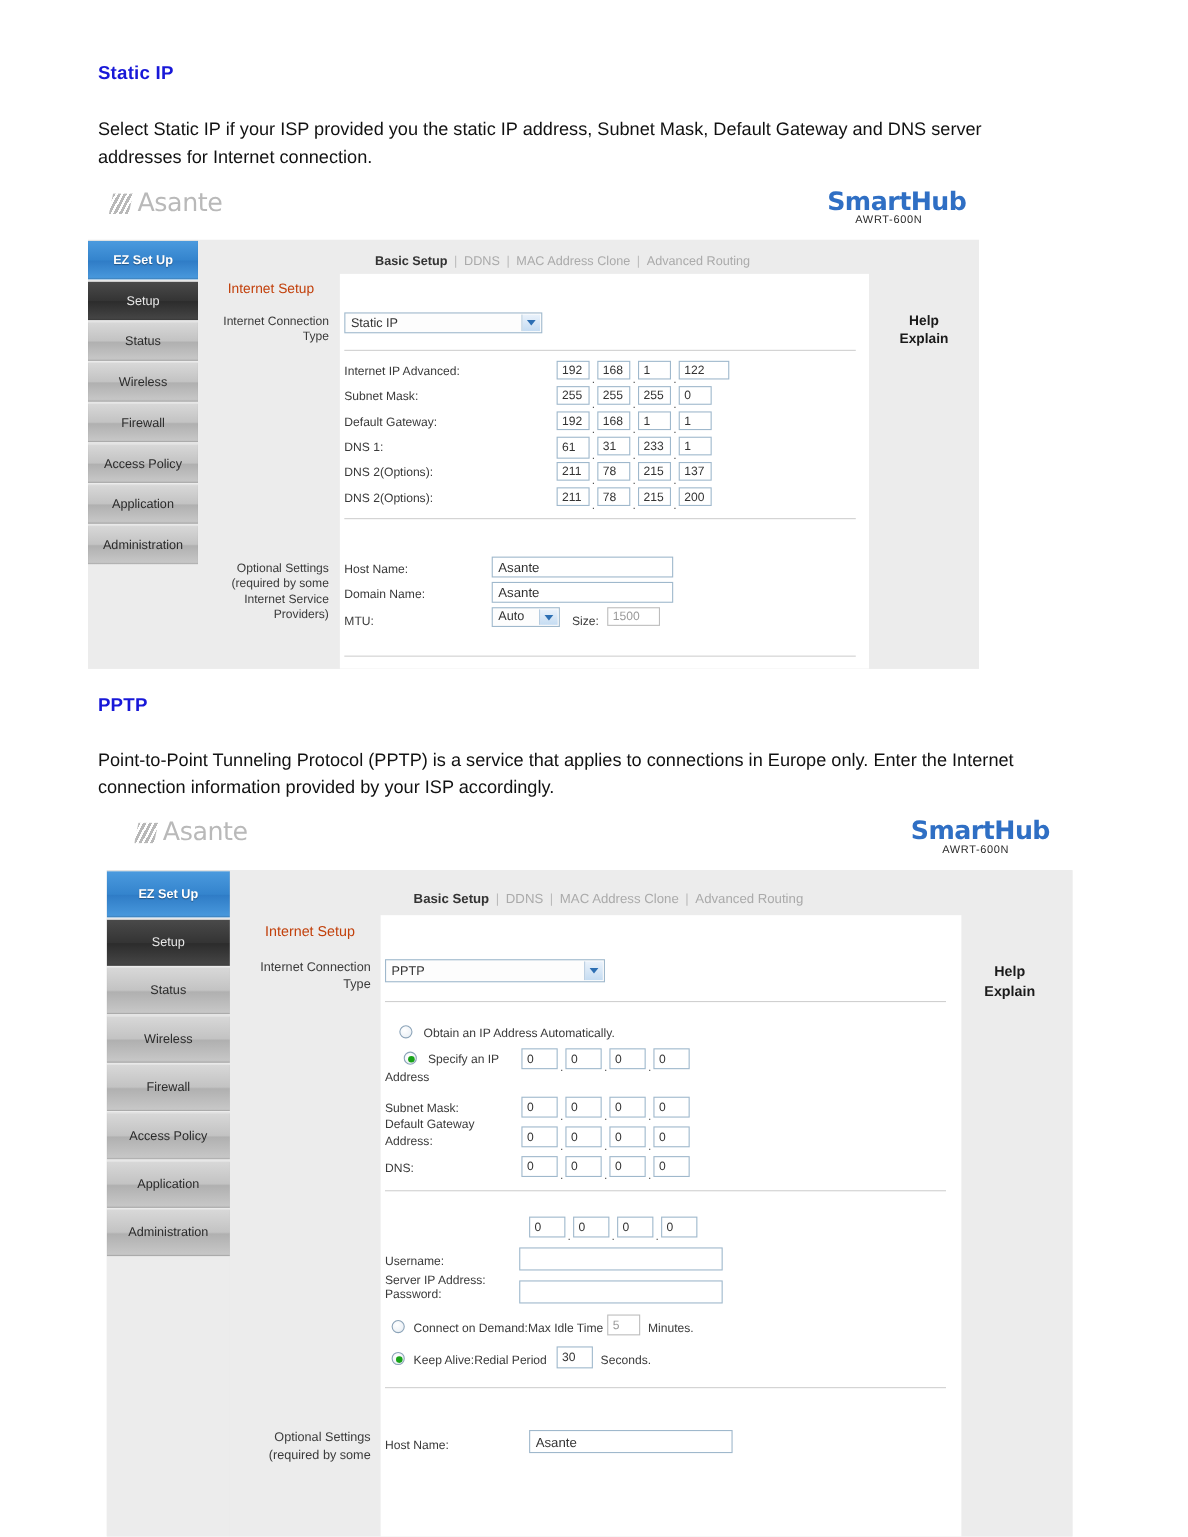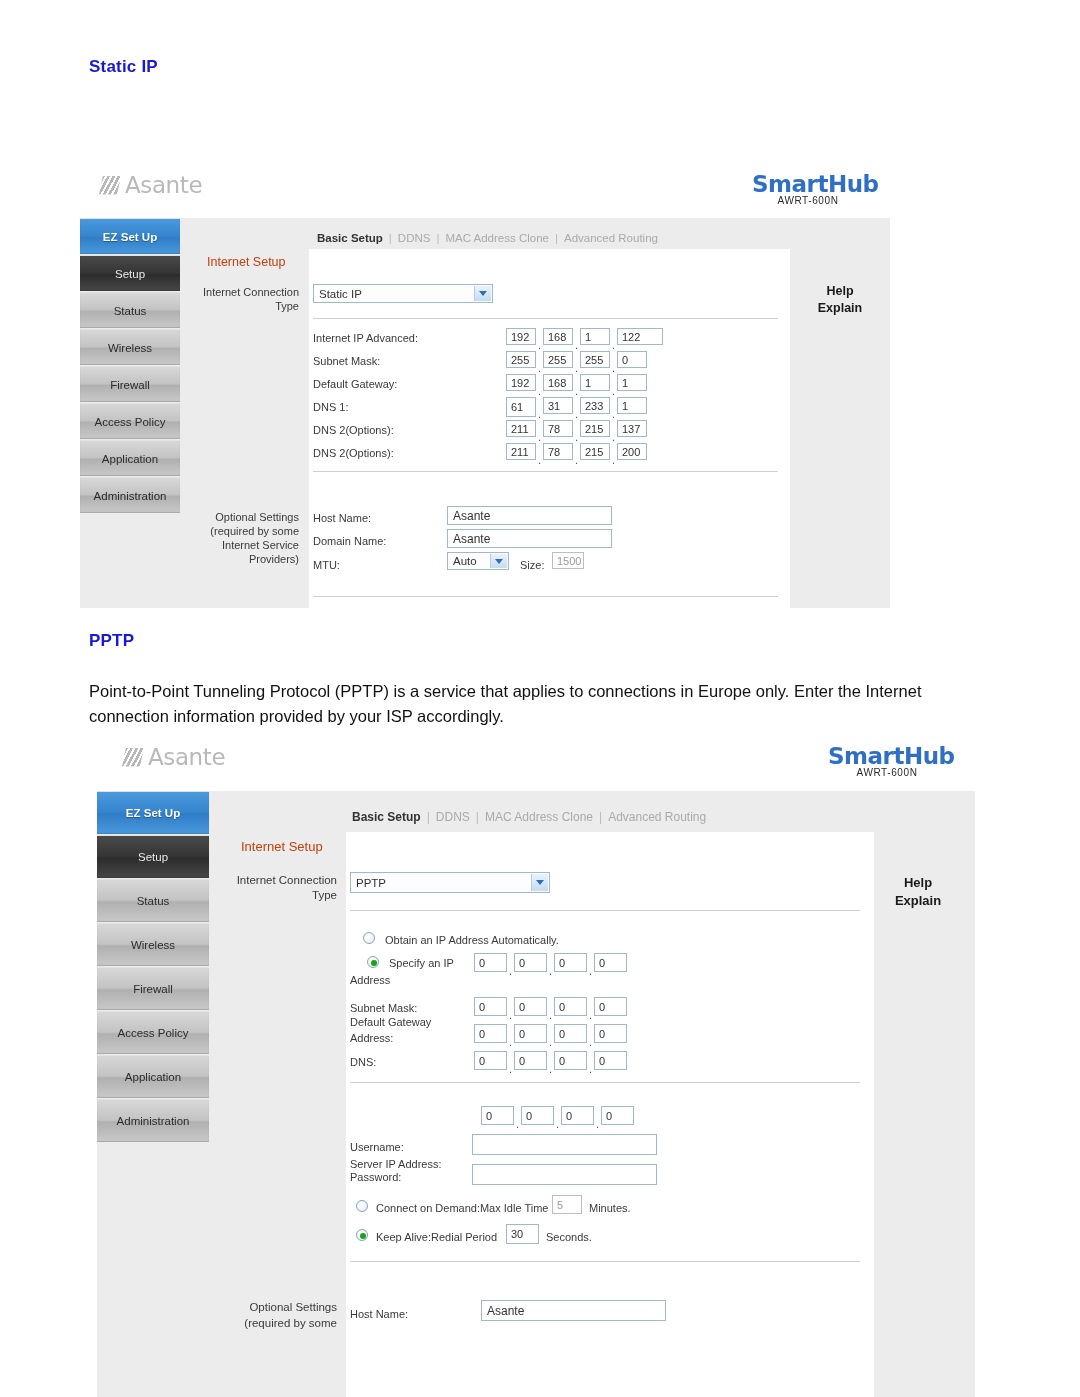--- a/index.html
+++ b/index.html
@@ -98,21 +98,21 @@
     background: #ececec;
   }
   .topnav {
     position: absolute;
     height: 26px;
     display: flex; align-items: center;
     font-size: 11.5px;
     color: #aaaaaa;
     gap: 6px;
   }
-  .topnav .cur { color: #333333; font-weight: bold; }
+  .topnav .cur { color: #333333; font-weight: bold; margin-left: 24px; }
   .topnav .sep { color: #bbbbbb; }
 
   .white-card {
     position: absolute;
     background: #ffffff;
   }
   .section-title {
     position: absolute;
     font-size: 12.5px; font-weight: normal; color: #c2410c;
   }
@@ -196,20 +196,21 @@
     font-size: 11px; color: #3a3a3a; white-space: nowrap;
   }
 </style>
 </head>
 <body>
 
 <div class="page">
 
   <div class="doc-heading" style="left:89px; top:57px;">Static IP</div>
 
+  <div class="doc-para" style="left:89px; top:106px;">Select Static IP if your ISP provided you the static IP address, Subnet Mask, Default Gateway and DNS server addresses for Internet connection.</div>
 
   <div class="asante-logo" style="left:99px; top:172px;">
     <span class="asante-mark"></span>
     <span class="asante-word">Asante</span>
   </div>
   <div class="smarthub-logo" style="left:752px; top:172px; width:112px;">
     <div class="smarthub-word">SmartHub</div>
     <div class="smarthub-model">AWRT-600N</div>
   </div>
 
@@ -339,21 +340,21 @@
 
       <div class="field-label left" style="left:133px; top:316px; width:140px;">Domain Name:</div>
       <div class="text-input" style="left:267px; top:311px; width:165px; height:19px;">Asante</div>
 
       <div class="field-label left" style="left:133px; top:340px; width:140px;">MTU:</div>
       <div class="select-box" style="left:267px; top:334px; width:62px; height:18px;">
         <span>Auto</span>
         <span class="select-arrow"></span>
       </div>
       <div class="field-label left" style="left:340px; top:340px; width:40px;">Size:</div>
-      <div class="oct gray" style="left:372px; top:334px; width:32px; height:17px;">1500</div>
+      <div class="oct gray" style="left:372px; top:334px; width:48px; height:17px;">1500</div>
 
       <div class="hr-line" style="left:133px; top:378px; width:465px;"></div>
 
       <div class="help-box" style="left:615px; top:65px; width:90px;">
         <span>Help</span><br>
         <span>Explain</span>
       </div>
     </div>
   </div>
 

